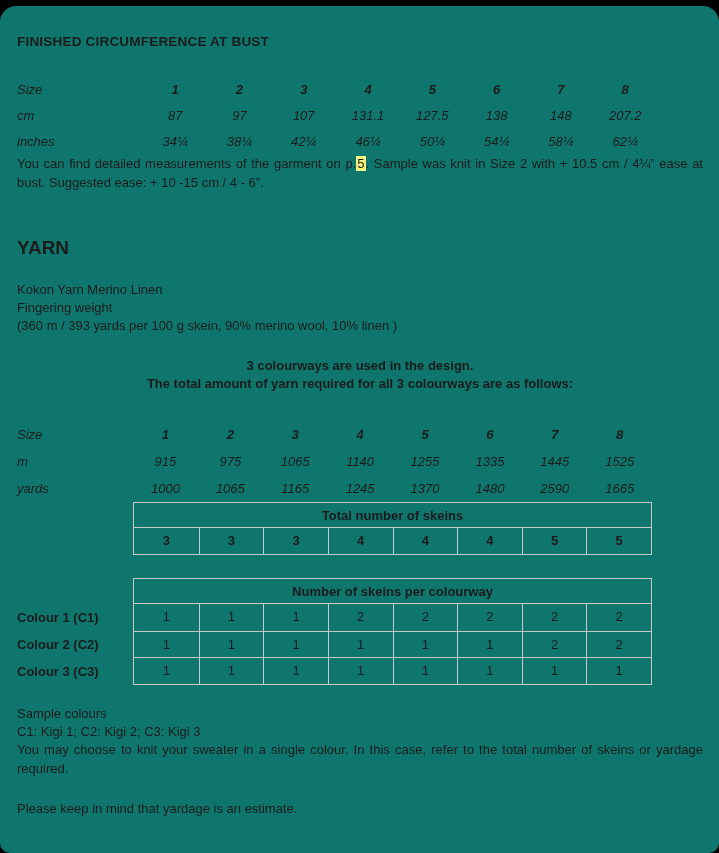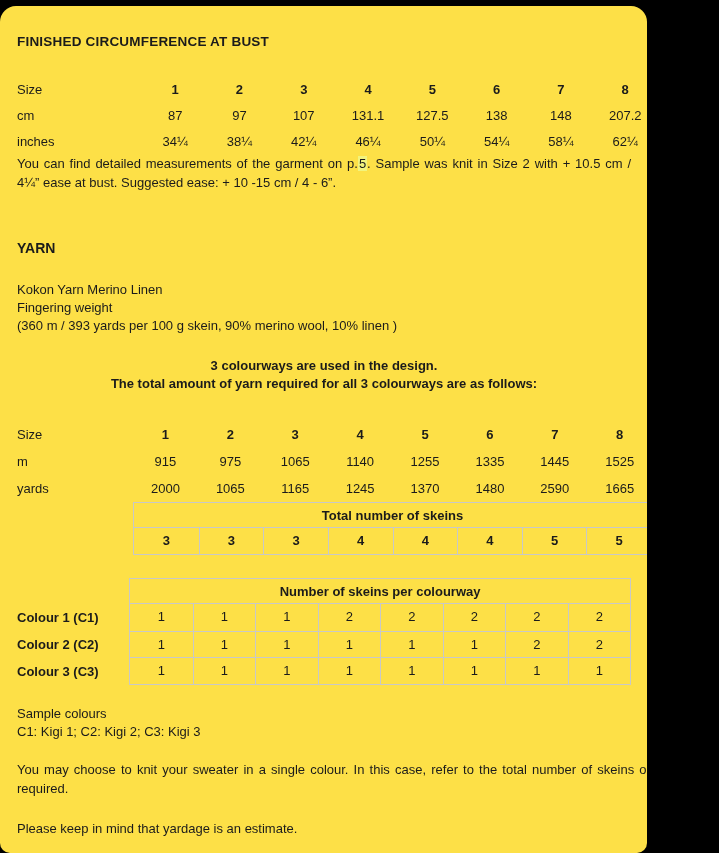--- a/index.html
+++ b/index.html
@@ -5,60 +5,61 @@
   * { margin: 0; padding: 0; box-sizing: border-box; }
   html, body { width: 719px; height: 853px; }
   body {
     background: #000000;
     font-family: "Liberation Sans", "DejaVu Sans", sans-serif;
     color: #1b1b1b;
   }
   .page {
     position: absolute;
     top: 6px; left: 0;
-    width: 647px; height: 847px;
-    background: #fde047;
+    width: 719px; height: 847px;
+    background: #0f766e;
     border-radius: 16px 16px 10px 10px;
     overflow: hidden;
   }
   .content {
     padding: 27px 16px 0 17px;
     font-size: 13px;
     line-height: 18px;
   }
   .doc-title {
     font-size: 13.5px;
     font-weight: bold;
     letter-spacing: 0.2px;
   }
   
   .size-table { margin-top: 26px; }
   .srow {
     display: grid;
     grid-template-columns: 126px repeat(8, 64.3px);
     height: 26px;
     align-items: center;
+    font-style: italic;
   }
   .size-table-2 .srow { grid-template-columns: 116px repeat(8, 64.9px); height: 27px; }
   .srow .slabel { text-align: left; }
   .srow .scell { text-align: center; }
   .srow.hdr .scell { font-weight: bold; }
   
   .note-para {
     margin-top: 0;
     text-align: justify;
     line-height: 18.5px;
   }
   .hl {
     background: #f2f47e;
     padding: 0 1px;
   }
   .section-title {
     margin-top: 47px;
-    font-size: 14px;
+    font-size: 19px;
     font-weight: bold;
   }
   .yarn-info { margin-top: 24px; }
   .bold-lines { margin-top: 22px; font-weight: bold; text-align: center; }
   .size-table-2 { margin-top: 28px; }
   
   .box-table {
     width: 519px;
     margin-left: 116px;
     border: 1px solid #c8c8c8;
@@ -94,21 +95,20 @@
     font-weight: bold;
   }
   .colourway-wrap .box-table {
     margin-left: 0;
     margin-top: 0;
   }
   .colourway-wrap .box-row { height: 26.5px; line-height: 26.5px; }
   
   .sample-block { margin-top: 20px; }
   .single-colour-para {
-    margin-top: 20px;
     width: 686px;
     text-align: justify;
     line-height: 18.5px;
   }
   .estimate-line { margin-top: 22px; }
 </style>
 </head>
 <body>
 
 <div class="page">
@@ -185,21 +185,21 @@
           <div class="scell">975</div>
           <div class="scell">1065</div>
           <div class="scell">1140</div>
           <div class="scell">1255</div>
           <div class="scell">1335</div>
           <div class="scell">1445</div>
           <div class="scell">1525</div>
         </div>
       <div class="srow">
         <span class="slabel">yards</span>
-      <div class="scell">2000</div>
+      <div class="scell">1000</div>
           <div class="scell">1065</div>
           <div class="scell">1165</div>
           <div class="scell">1245</div>
           <div class="scell">1370</div>
           <div class="scell">1480</div>
           <div class="scell">2590</div>
           <div class="scell">1665</div>
         </div>
     </div>
 

